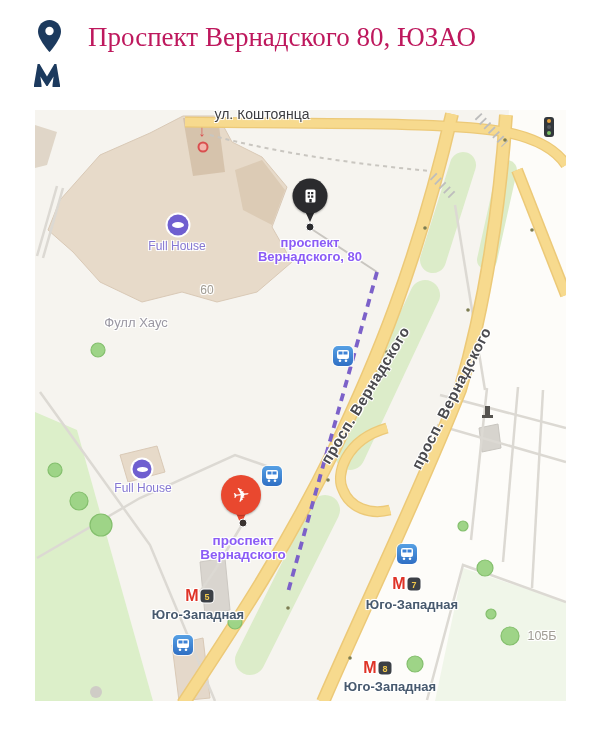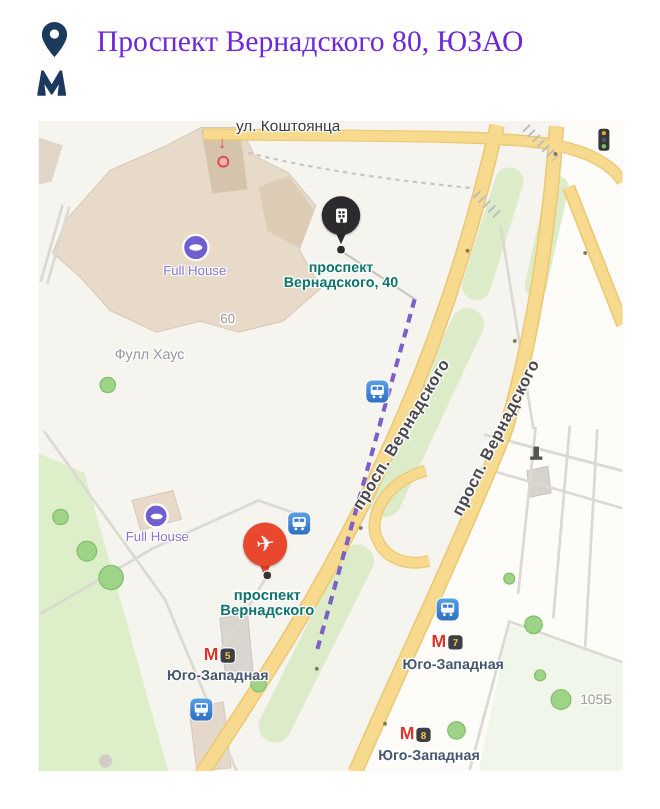--- a/index.html
+++ b/index.html
@@ -1,30 +1,30 @@
 <!DOCTYPE html>
 <html><head>
 <meta charset="utf-8">
 <style>
   html,body{margin:0;padding:0;background:#fff;}
   .page{position:relative;width:600px;height:735px;background:#ffffff;overflow:hidden;
         font-family:"Liberation Sans",sans-serif;}
   
   .header{position:absolute;left:0;top:0;width:600px;height:105px;}
   .hdr-row{position:absolute;left:88px;white-space:nowrap;
-           font-family:"Liberation Serif",serif;color:#6d28d9;font-size:27px;}
+           font-family:"Liberation Serif",serif;color:#be185d;font-size:27px;}
   .hdr-row.r1{top:22px;}
   .hdr-row.r2{top:60px;}
   .hdr-icon{position:absolute;}
   
   .map{position:absolute;left:35px;top:110px;width:531px;height:591px;
        background:#f6f4ef;overflow:hidden;}
   .map svg.base{position:absolute;left:0;top:0;}
   .ml{position:absolute;transform:translate(-50%,-50%);white-space:nowrap;
-      font-size:13px;color:#0f766e;
+      font-size:13px;color:#8b5cf6;
       text-shadow:-1px -1px 0 #fff,1px -1px 0 #fff,-1px 1px 0 #fff,1px 1px 0 #fff,0 0 3px #fff;}
   .ml.street{color:#3c3c40;font-size:14px;}
   .ml.avenue{font-size:15px;letter-spacing:.5px;color:#4a4a4e;font-weight:600;}
   .ml.gray{color:#a09c94;font-weight:400;}
   .ml.poi{color:#8577d2;font-size:12px;}
   .ml.poiru{color:#9a97a2;font-size:13px;}
   .ml.marker-cap{font-weight:600;line-height:14px;text-align:center;}
   .ml.metrocap{color:#47596e;font-weight:600;font-size:13px;}
   
   .pin-circle{position:absolute;transform:translate(-50%,-50%);border-radius:50%;
@@ -205,21 +205,21 @@
         <rect x="4.2" y="3.5" width="2.2" height="2.2" fill="#2b2b2e"></rect>
         <rect x="7.6" y="3.5" width="2.2" height="2.2" fill="#2b2b2e"></rect>
         <rect x="4.2" y="7" width="2.2" height="2.2" fill="#2b2b2e"></rect>
         <rect x="7.6" y="7" width="2.2" height="2.2" fill="#2b2b2e"></rect>
         <rect x="5.8" y="10.5" width="2.4" height="3.5" fill="#2b2b2e"></rect>
       </svg>
     </div>
     <div class="pin-dot" style="left:275px;top:117px;width:7px;height:7px;background:#2b2b2e;border:1.5px solid #fff;"></div>
     <div class="ml marker-cap" style="left:275px;top:140px;">
       <div>проспект</div>
-      <div>Вернадского, 40</div>
+      <div>Вернадского, 80</div>
     </div>
 
     <div class="pin-tail" style="left:206px;top:403px;border-top:12px solid #e9482f;"></div>
     <div class="pin-circle metro-pin" style="left:206px;top:385px;">
       <span class="plane">✈</span>
     </div>
     <div class="pin-dot" style="left:208px;top:413px;width:7px;height:7px;background:#3a3330;border:1.5px solid #fff;"></div>
     <div class="ml marker-cap" style="left:208px;top:438px;font-size:13.5px;">
       <div>проспект</div>
       <div>Вернадского</div>

